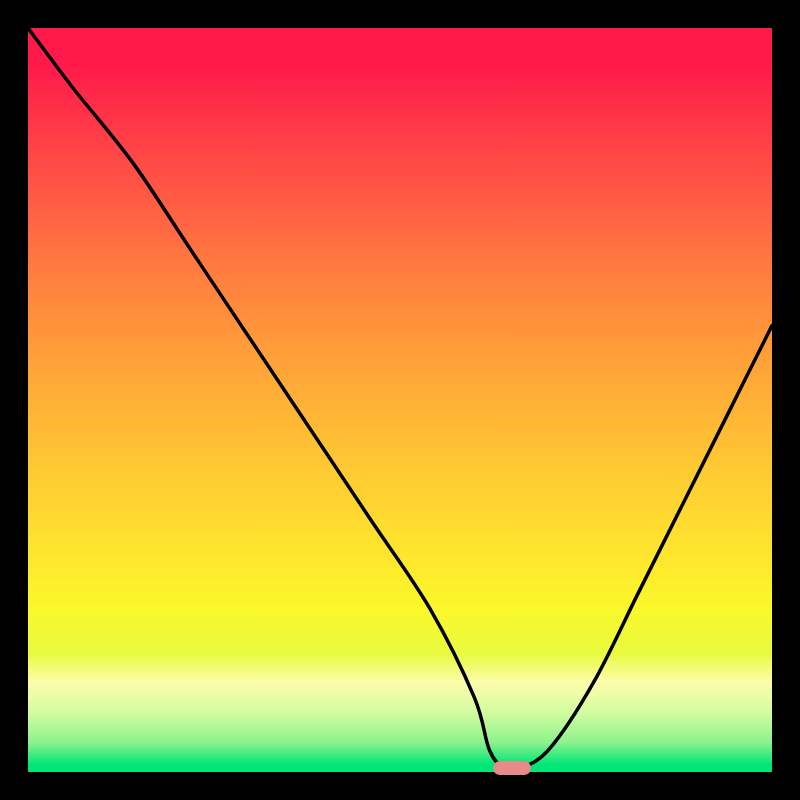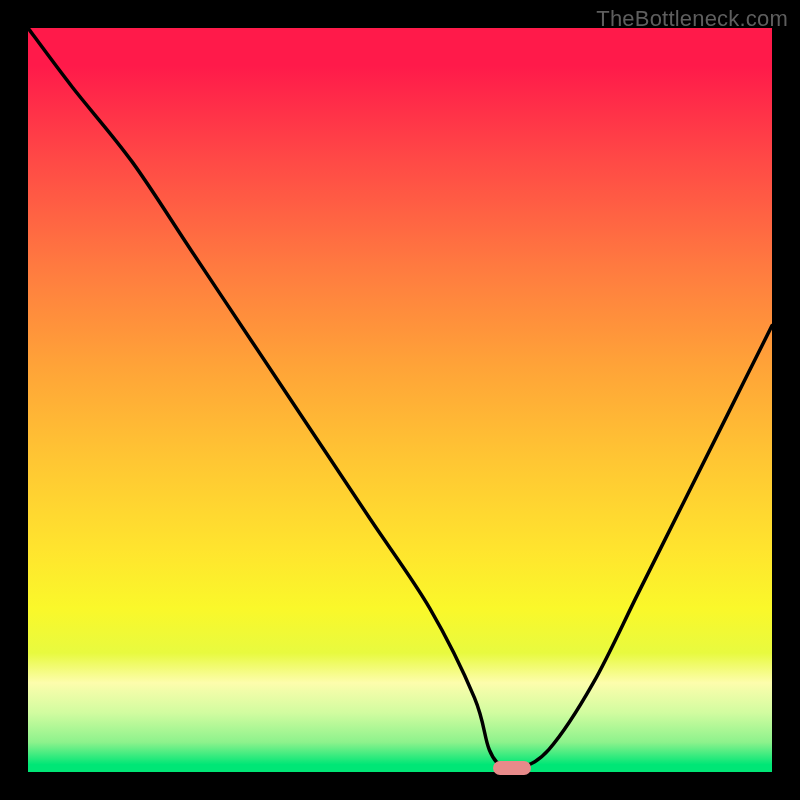--- a/index.html
+++ b/index.html
@@ -72,15 +72,14 @@
   <div class="plot-area">
 
     <svg class="curve" viewBox="0 0 744 744" preserveAspectRatio="none">
       <path fill="none" stroke="#000" stroke-width="3.5" stroke-linecap="round" stroke-linejoin="round" d="M 0.0 0.0 C 7.4 9.9, 27.3 37.2, 44.6 59.5 C 62.0 81.8, 84.3 106.6, 104.2 133.9 C 124.0 161.2, 143.8 193.4, 163.7 223.2 C 183.5 253.0, 203.4 282.7, 223.2 312.5 C 243.0 342.2, 262.9 372.0, 282.7 401.8 C 302.6 431.5, 322.4 461.3, 342.2 491.0 C 362.1 520.8, 384.4 550.6, 401.8 580.3 C 419.1 610.1, 436.5 646.0, 446.4 669.6 C 456.3 693.2, 456.3 709.9, 461.3 721.7 C 466.2 733.5, 471.2 737.2, 476.2 740.3 C 481.1 743.4, 483.6 743.4, 491.0 740.3 C 498.5 737.2, 508.4 735.9, 520.8 721.7 C 533.2 707.4, 550.6 680.8, 565.4 654.7 C 580.3 628.7, 595.2 595.2, 610.1 565.4 C 625.0 535.7, 639.8 505.9, 654.7 476.2 C 669.6 446.4, 684.5 416.6, 699.4 386.9 C 714.2 357.1, 736.6 312.5, 744.0 297.6"></path>
     </svg>
 
     <div class="marker" style="left:464.6px; top:733.28px; background:#e88a8a;"></div>
 
   </div>
 
-  <div class="watermark">TheBottleneck.com</div>
 
 </div>
 
 </body></html>

